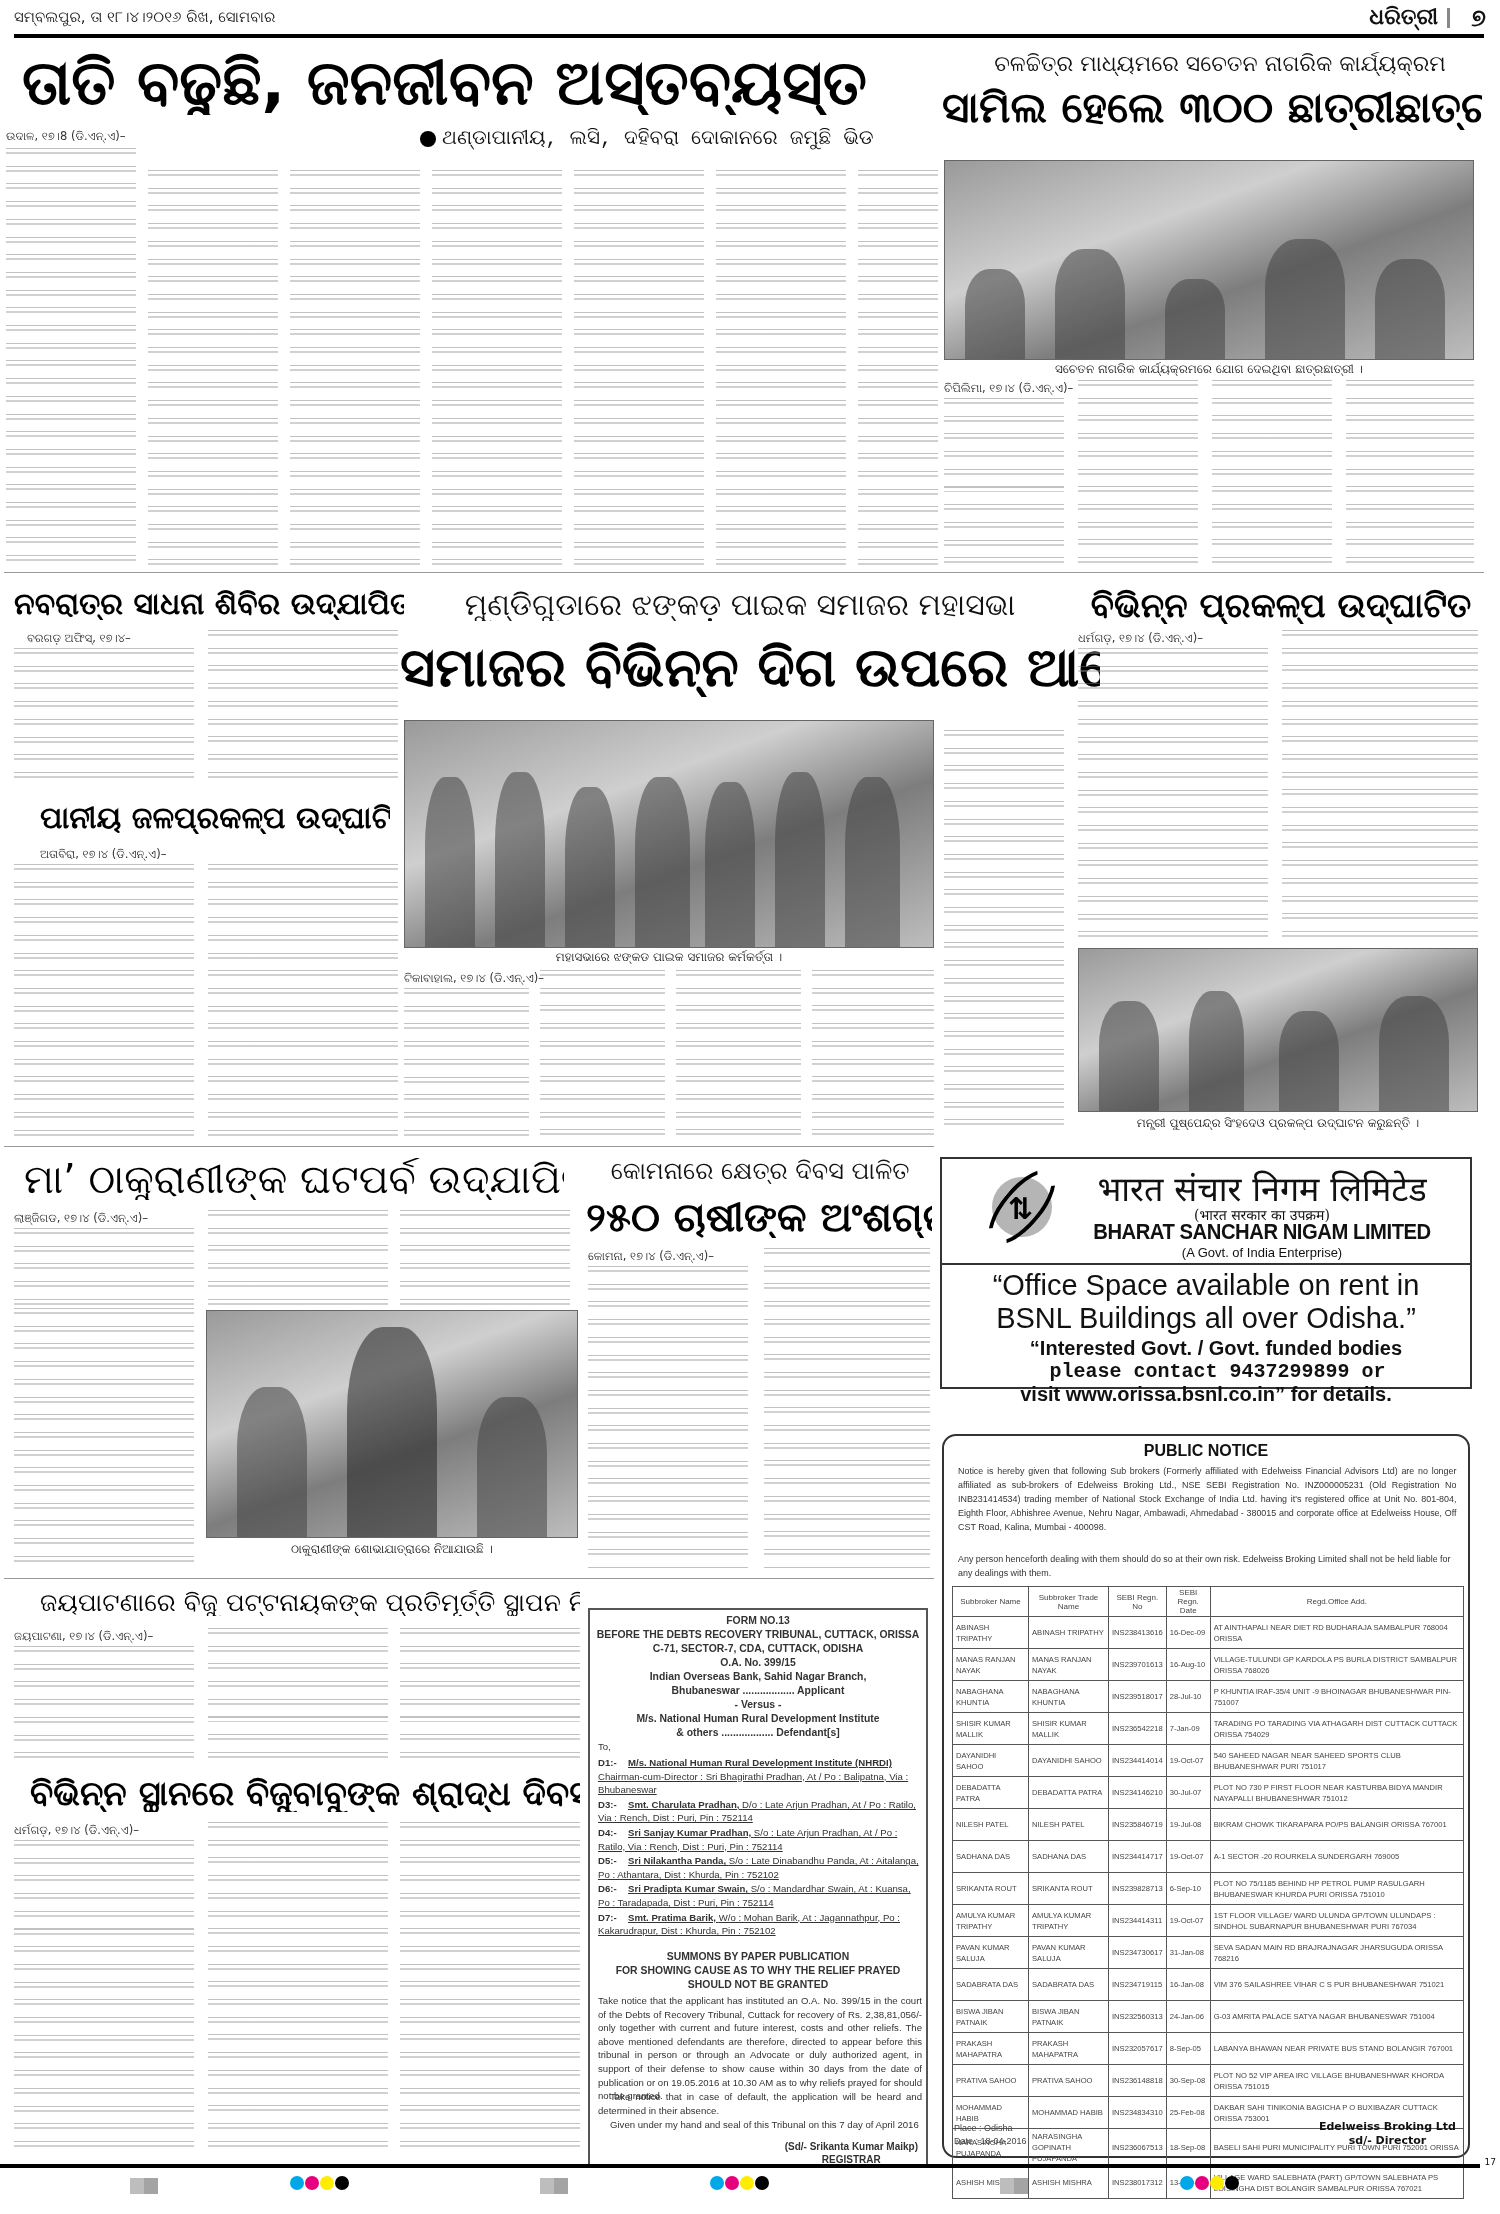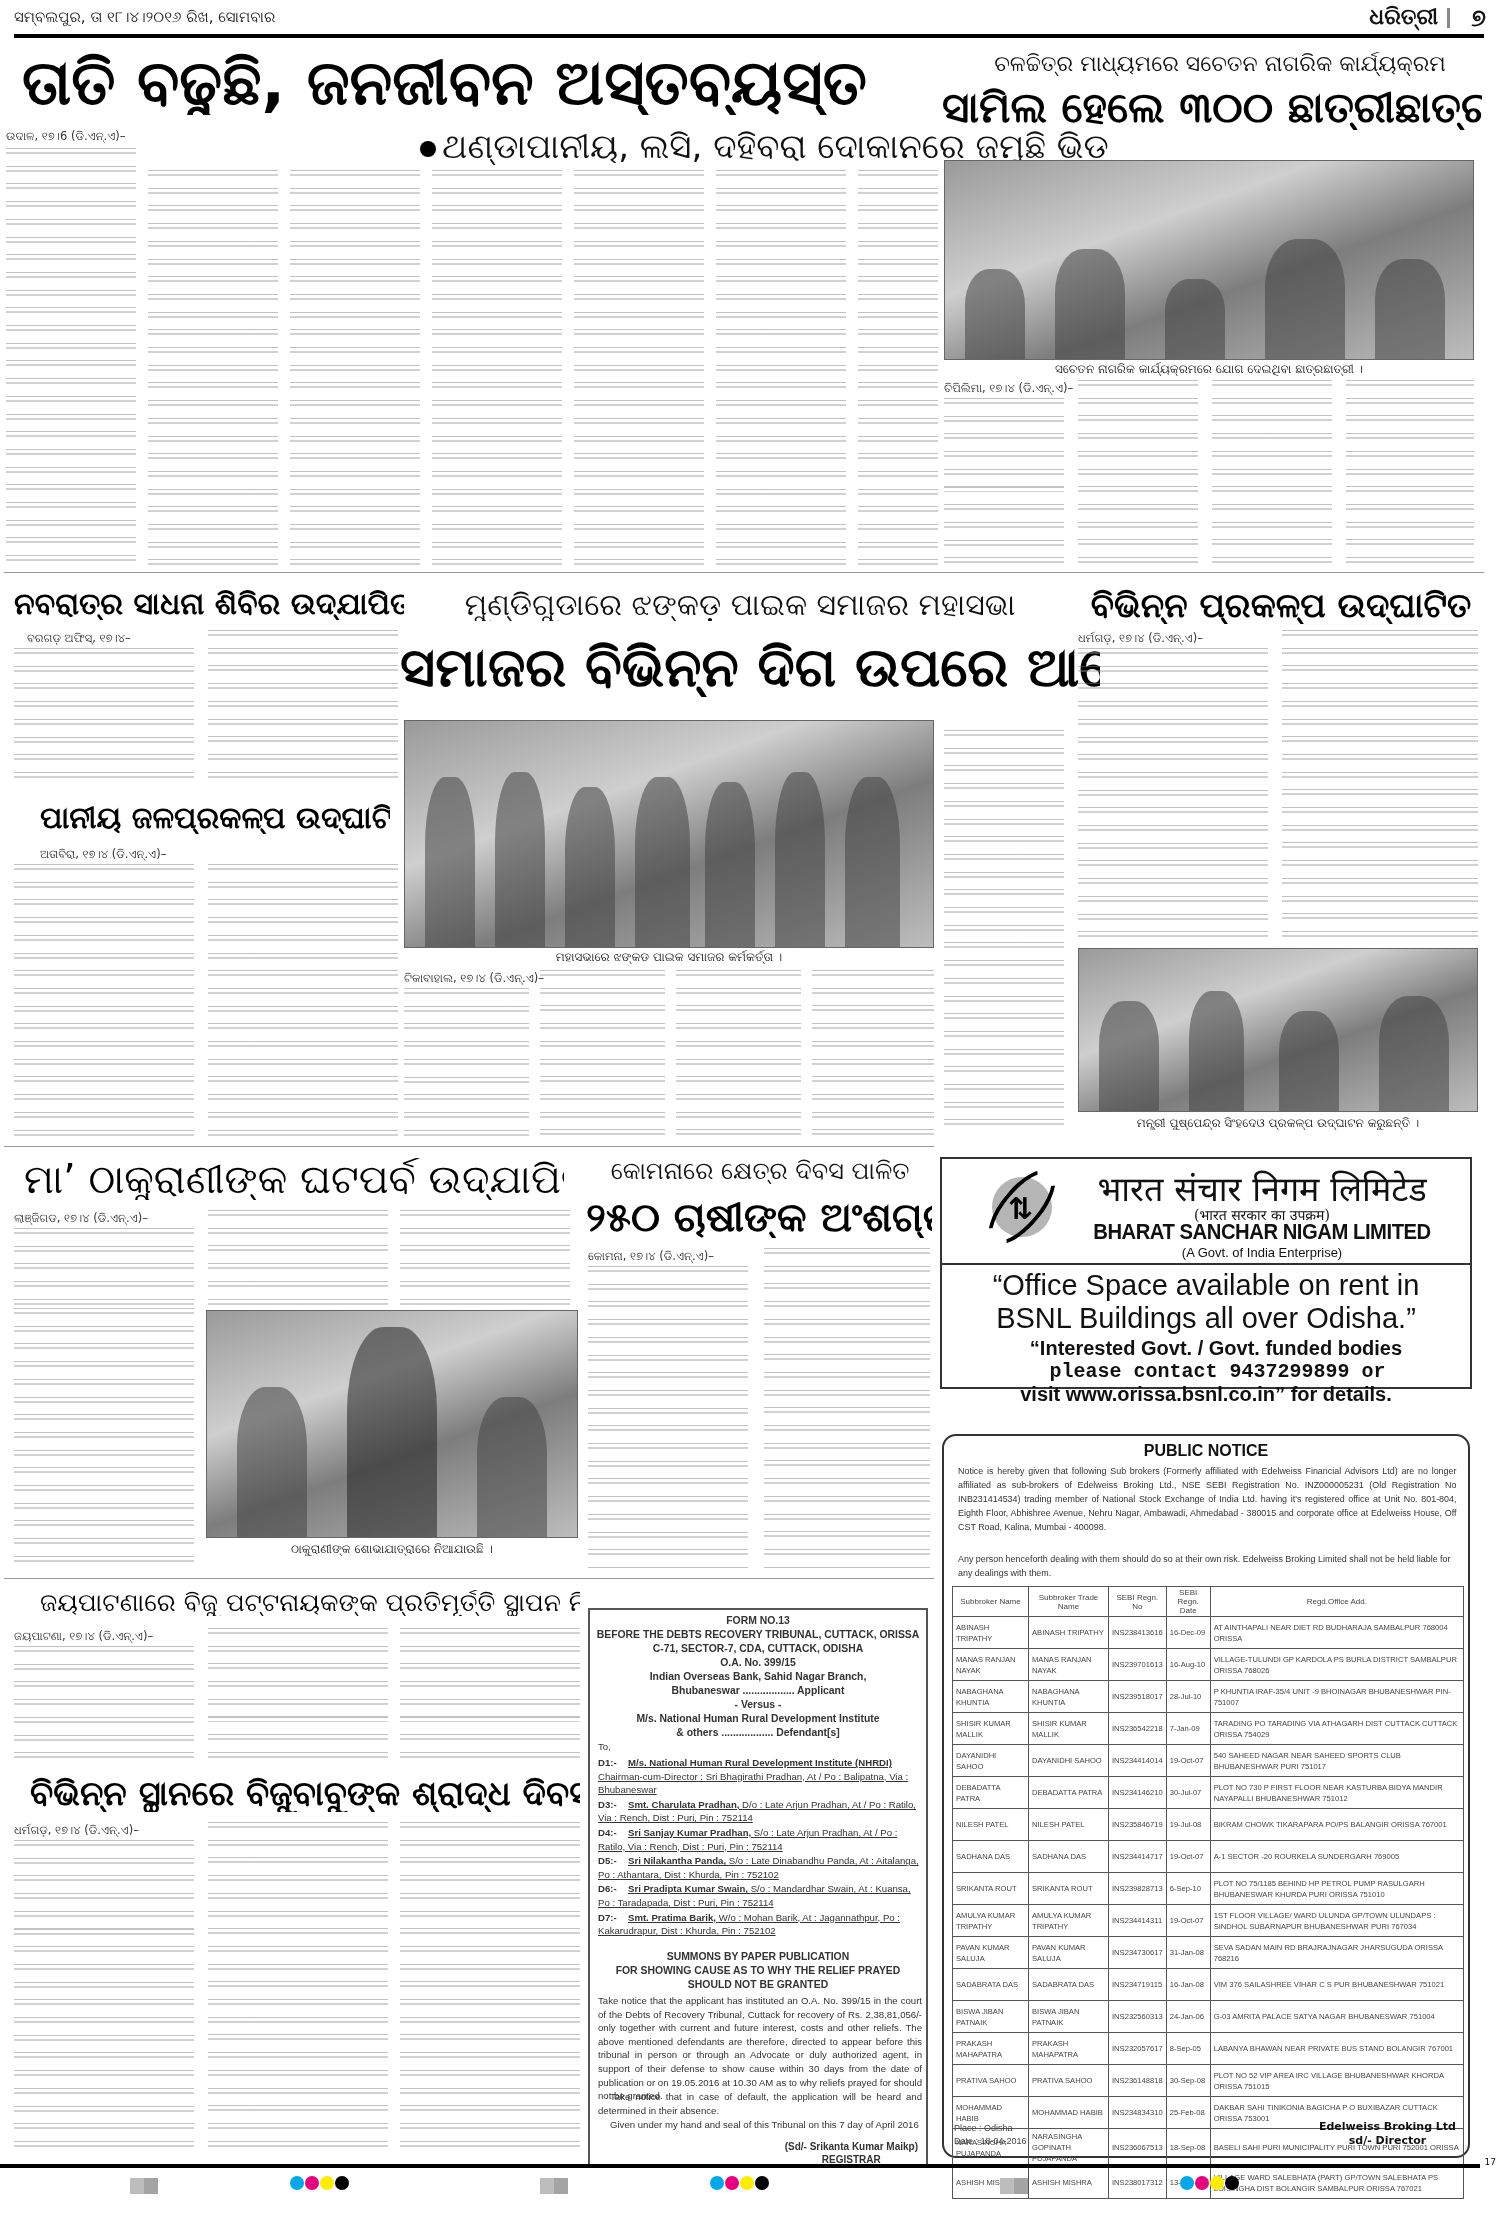--- a/index.html
+++ b/index.html
@@ -77,22 +77,22 @@
 </head>
 <body>
 
 <div class="abs masthead-date">ସମ୍ବଲପୁର, ତା ୧୮।୪।୨୦୧୬ ରିଖ, ସୋମବାର</div>
 <div class="abs masthead-brand">ଧରିତ୍ରୀ</div>
 <div class="abs masthead-sep"></div>
 <div class="abs masthead-page">୭</div>
 <div class="rule-thick" style="left:14px;top:34px;width:1470px;height:4px;"></div>
 
 <div class="headline" style="left:22px;top:50px;width:910px;font-size:62px;">ତାତି ବଢୁଛି, ଜନଜୀବନ ଅସ୍ତବ୍ୟସ୍ତ</div>
-<div class="kicker" style="left:420px;top:128px;font-size:34px;"><span class="bullet"></span><span>ଥଣ୍ଡାପାନୀୟ, ଲସି, ଦହିବରା ଦୋକାନରେ ଜମୁଛି ଭିଡ</span></div>
-<div class="body-col" style="left:6px;top:128px;width:400px;height:20px;">ଉଦାଳ, ୧୭।6 (ଡି.ଏନ୍.ଏ)–</div>
+<div class="kicker" style="left:420px;top:128px;font-size:20px;font-family:Liberation Mono, monospace;"><span class="bullet"></span><span>ଥଣ୍ଡାପାନୀୟ, ଲସି, ଦହିବରା ଦୋକାନରେ ଜମୁଛି ଭିଡ</span></div>
+<div class="body-col" style="left:6px;top:128px;width:400px;height:20px;">ଉଦାଳ, ୧୭।8 (ଡି.ଏନ୍.ଏ)–</div>
 <div class="lines" style="left:6px;top:148px;width:130px;height:420px;"></div>
 <div class="lines" style="left:148px;top:170px;width:130px;height:400px;"></div>
 <div class="lines" style="left:290px;top:170px;width:130px;height:400px;"></div>
 <div class="lines" style="left:432px;top:170px;width:130px;height:400px;"></div>
 <div class="lines" style="left:574px;top:170px;width:130px;height:400px;"></div>
 <div class="lines" style="left:716px;top:170px;width:130px;height:400px;"></div>
 <div class="lines" style="left:858px;top:170px;width:80px;height:400px;"></div>
 <div class="rule-thin" style="left:4px;top:572px;width:1480px;height:1px;"></div>
 
 <div class="kicker" style="left:960px;top:52px;width:520px;text-align:center;font-size:22px;">ଚଳଚ୍ଚିତ୍ର ମାଧ୍ୟମରେ ସଚେତନ ନାଗରିକ କାର୍ଯ୍ୟକ୍ରମ</div>

